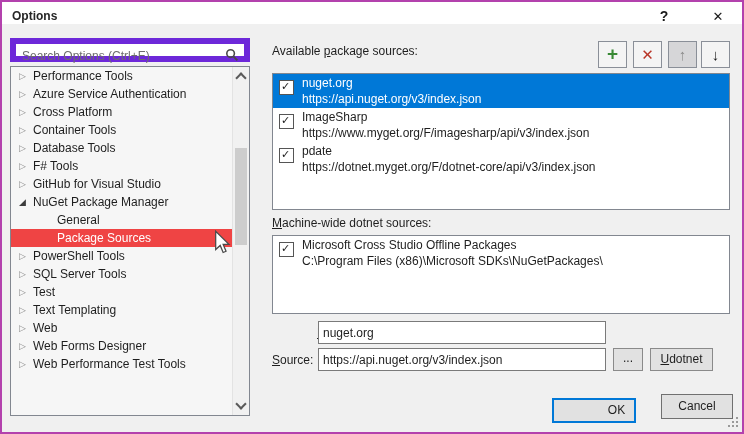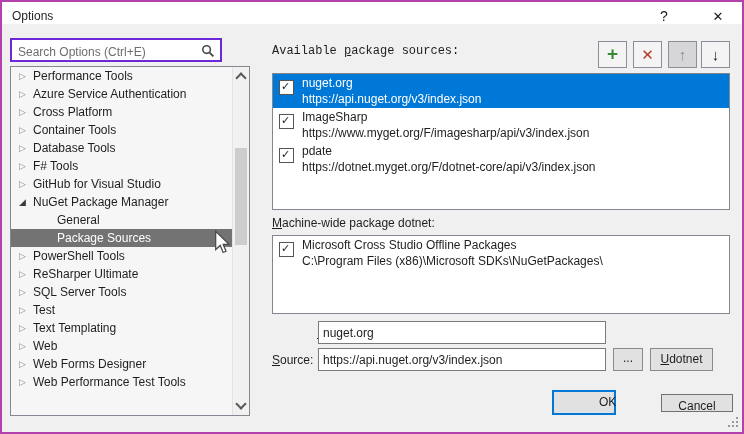--- a/index.html
+++ b/index.html
@@ -1,41 +1,41 @@
 <!DOCTYPE html>
 <html><head>
 <meta charset="utf-8">
 <style>
   html,body{margin:0;padding:0;width:744px;height:434px;overflow:hidden;
     font-family:"Liberation Sans","DejaVu Sans",sans-serif;font-size:12px;color:#1e1e1e;}
   .dialog{position:absolute;left:0;top:0;width:744px;height:434px;background:#f0f0f0;}
   .frame{position:absolute;left:0;top:0;right:0;bottom:0;border:2px solid #b341ad;pointer-events:none;z-index:50;}
-  .titlebar{position:absolute;left:2px;top:2px;right:2px;height:22px;background:#ffffff;}
+  .titlebar{position:absolute;left:2px;top:2px;right:2px;height:22px;background:#ffffff;font-weight:bold;}
   .title{position:absolute;left:10px;top:0;line-height:29px;color:#262626;}
   .cap-btn{position:absolute;top:0;width:32px;height:29px;text-align:center;line-height:29px;color:#191919;}
   .cap-help{left:646px;font-size:14px;}
   .cap-close{left:700px;font-size:13px;}
 
   
-  .search{position:absolute;left:10px;top:38px;width:212px;height:24px;background:#fff;border:2px solid #6d28d9;box-sizing:border-box;}
+  .search{position:absolute;left:10px;top:38px;width:240px;height:24px;background:#fff;border:6px solid #6d28d9;box-sizing:border-box;}
   .search input{position:absolute;left:4px;top:1px;width:208px;height:20px;border:none;outline:none;font:12px "Liberation Sans",sans-serif;color:#333;background:transparent;}
   .search input::placeholder{color:#6d6d6d;opacity:1;}
   .mag{position:absolute;right:5px;top:4px;}
 
   
   .tree{position:absolute;left:10px;top:66px;width:240px;height:350px;background:#f6f6f6;border:1px solid #828790;box-sizing:border-box;overflow:hidden;}
   .rows{position:absolute;left:0;top:0;right:17px;}
   .trow{height:18px;display:flex;align-items:center;white-space:nowrap;}
   .trow .exp{width:14px;margin-left:8px;font-size:9px;line-height:18px;text-align:left;flex:0 0 auto;}
   .exp.c{color:#8a8a8a;}
   .exp.e{color:#3c3c3c;}
   .exp.c::before{content:"▷";}
   .exp.e::before{content:"◢";}
   .trow.child{padding-left:46px;text-align:right;}
-  .trow.sel{background:#737373;color:#fff;}
+  .trow.sel{background:#ef4444;color:#fff;}
   
   .vsb{position:absolute;top:0;right:0;bottom:0;width:16px;background:#f1f1f1;border-left:1px solid #e3e3e3;}
   .vsb .thumb{position:absolute;left:2px;width:12px;top:81px;height:97px;background:#cdcdcd;}
   .chev{position:absolute;left:4px;width:6px;height:6px;border-top:2px solid #5a5a5a;border-right:2px solid #5a5a5a;}
   .chev.up{top:7px;transform:rotate(-45deg);}
   .chev.dn{bottom:7px;transform:rotate(135deg);}
 
   
   .lbl{position:absolute;color:#1e1e1e;}
   .ul{text-decoration:underline;}
@@ -51,22 +51,22 @@
   .srow{height:34px;display:flex;}
   .srow.sel{background:#0078d7;color:#fff;}
   .cb{flex:0 0 auto;width:13px;height:13px;background:#fff;border:1px solid #555;margin:6px 8px 0 6px;position:relative;}
   .cb::before{content:"✓";position:absolute;left:1px;top:-1px;font-size:11px;color:#1a1a1a;}
   .stext{padding-top:1px;line-height:16px;white-space:nowrap;}
 
   .field-input{position:absolute;left:318px;width:288px;height:23px;background:#fff;border:1px solid #7a7a7a;box-sizing:border-box;font:12px "Liberation Sans",sans-serif;color:#1e1e1e;padding:0 4px;outline:none;}
   .btn{position:absolute;background:#e1e1e1;border:1px solid #8a8a8a;box-sizing:border-box;text-align:center;color:#1e1e1e;}
   .btn-browse{left:613px;top:348px;width:30px;height:23px;line-height:19px;}
   .btn-update{left:650px;top:348px;width:63px;height:23px;line-height:21px;}
-  .btn-ok{left:552px;top:390px;width:64px;height:25px;line-height:21px;border:2px solid #0078d7;padding-left:45px;}
-  .btn-cancel{left:661px;top:394px;width:72px;height:18px;line-height:23px;border:1px solid #707070;}
+  .btn-ok{left:552px;top:398px;width:84px;height:25px;line-height:21px;border:2px solid #0078d7;padding-left:45px;}
+  .btn-cancel{left:661px;top:394px;width:72px;height:25px;line-height:23px;border:1px solid #707070;}
 
   .grip{position:absolute;right:6px;bottom:7px;width:10px;height:10px;}
   .grip i{position:absolute;width:2px;height:2px;background:#9a9a9a;}
   .cursor{position:absolute;left:213px;top:230px;z-index:60;pointer-events:none;}
 </style>
 </head>
 <body>
 
 <div class="dialog">
 
@@ -123,24 +123,20 @@
         </div>
       <div class="trow child sel">
           <span>Package Sources</span>
         </div>
       <div class="trow">
           <span class="exp c"></span>
           <span>PowerShell Tools</span>
         </div>
       <div class="trow">
           <span class="exp c"></span>
-          <span>ReSharper Ultimate</span>
-        </div>
-      <div class="trow">
-          <span class="exp c"></span>
           <span>SQL Server Tools</span>
         </div>
       <div class="trow">
           <span class="exp c"></span>
           <span>Test</span>
         </div>
       <div class="trow">
           <span class="exp c"></span>
           <span>Text Templating</span>
         </div>
@@ -157,21 +153,21 @@
           <span>Web Performance Test Tools</span>
         </div>
     </div>
     <div class="vsb">
       <div class="chev up"></div>
       <div class="thumb"></div>
       <div class="chev dn"></div>
     </div>
   </div>
 
-  <div class="lbl" style="left:272px;top:44px;font-family:Liberation Mono, monospace;"><span>Available </span><span class="ul">p</span><span>ackage sources:</span></div>
+  <div class="lbl" style="left:272px;top:44px;"><span>Available </span><span class="ul">p</span><span>ackage sources:</span></div>
 
   <div class="tb-btn tb-add"><span>+</span></div>
   <div class="tb-btn tb-del"><span>✕</span></div>
   <div class="tb-btn tb-up"><span>↑</span></div>
   <div class="tb-btn tb-dn"><span>↓</span></div>
 
   <div class="listbox lb-sources">
     <div class="srow sel">
       <div class="cb"></div>
       <div class="stext">
@@ -188,21 +184,21 @@
     </div>
     <div class="srow">
       <div class="cb"></div>
       <div class="stext">
           <div>pdate</div>
           <div>https://dotnet.myget.org/F/dotnet-core/api/v3/index.json</div>
         </div>
     </div>
   </div>
 
-  <div class="lbl" style="left:272px;top:216px;"><span class="ul">M</span><span>achine-wide package dotnet:</span></div>
+  <div class="lbl" style="left:272px;top:216px;"><span class="ul">M</span><span>achine-wide dotnet sources:</span></div>
 
   <div class="listbox lb-machine">
     <div class="srow">
       <div class="cb"></div>
       <div class="stext">
           <div>Microsoft Cross Studio Offline Packages</div>
           <div>C:\Program Files (x86)\Microsoft SDKs\NuGetPackages\</div>
         </div>
     </div>
   </div>

